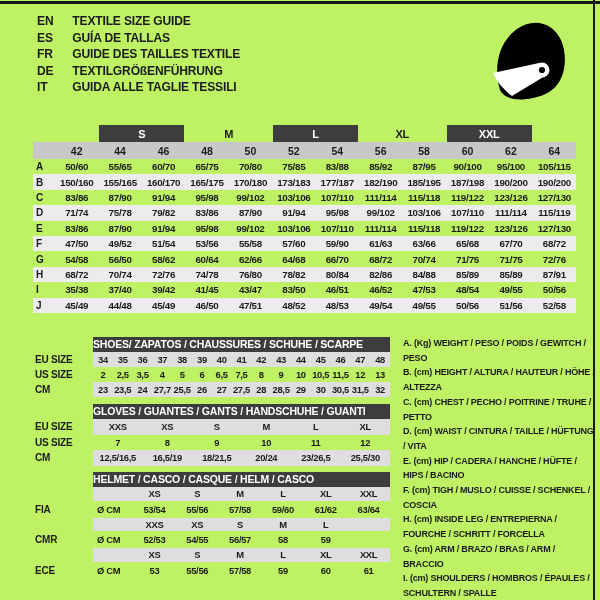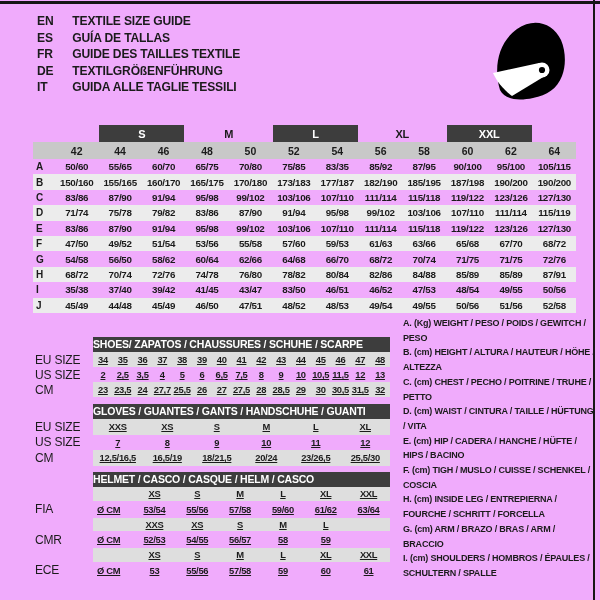--- a/index.html
+++ b/index.html
@@ -1,16 +1,16 @@
 <!DOCTYPE html>
 <html><head>
 <meta charset="utf-8">
 <style>
   html,body{margin:0;padding:0;background:#fff;}
-  .page{position:relative;width:600px;height:600px;background:#f0abfc;overflow:hidden;
+  .page{position:relative;width:600px;height:600px;background:#bef264;overflow:hidden;
         font-family:"Liberation Sans",sans-serif;color:#1b1b1b;}
   .frame-top{position:absolute;left:0;top:1px;width:600px;height:3px;background:#161616;}
   .frame-right{position:absolute;left:593px;top:0;width:2px;height:600px;background:#161616;}
 
   
   .lang-block{position:absolute;left:37px;top:13px;transform:scaleX(.93);transform-origin:0 0;}
   .lang-row{display:flex;font-weight:700;font-size:13px;line-height:16.5px;letter-spacing:-.2px;}
   .lang-code{width:38px;}
 
   
@@ -24,38 +24,38 @@
   .sizes-row{display:flex;height:17px;background:#c8c8c8;align-items:center;font-weight:700;font-size:10.5px;}
   .sizes-row .spacer{width:22px;}
   .sizes-row .cell{flex:1;text-align:center;}
   .trow{display:flex;height:15.4px;align-items:center;font-size:9.8px;letter-spacing:-.3px;}
   .trow.alt{background:#ececec;}
   .trow .letter{width:22px;font-weight:700;padding-left:3px;box-sizing:border-box;font-size:10px;letter-spacing:0;}
   .trow .cell{flex:1;text-align:center;font-weight:700;}
 
   
   .lt{position:absolute;left:35px;display:flex;}
-  .lt-left{width:58px;font-weight:400;font-size:12px;letter-spacing:-.2px;}
+  .lt-left{width:58px;font-weight:700;font-size:10px;letter-spacing:-.2px;}
   .lt-right{width:297px;}
   .lt-title{background:#3d3d3d;color:#fff;font-weight:700;font-size:10.5px;height:15px;line-height:15px;
             padding-left:0;letter-spacing:-.2px;white-space:nowrap;box-sizing:border-box;}
   .lt-spacer{height:15px;}
   .lt-label{display:flex;align-items:center;}
-  .lt-row{display:flex;align-items:center;font-size:9.4px;font-weight:700;letter-spacing:-.3px;text-decoration:underline;}
+  .lt-row{display:flex;align-items:center;font-size:9.4px;font-weight:700;letter-spacing:-.3px;}
   .lt-row.shaded{background:#dedede;}
   .lt-cell{flex:1;text-align:center;}
   .lt-unit{width:40px;text-align:left;padding-left:4px;box-sizing:border-box;}
   .shoes .lt-row,.shoes .lt-label{height:15px;}
   .gloves .lt-row,.gloves .lt-label{height:15.5px;}
   .helm .lt-row,.helm .lt-label{height:17px;}
   .helm .lt-row.shaded,.helm .lt-label.shaded{height:13.5px;}
   .shoes{top:337px;} .gloves{top:404px;} .helm{top:472px;}
 
   
-  .legend{position:absolute;left:403px;top:316px;width:192px;font-size:9px;font-weight:700;
+  .legend{position:absolute;left:403px;top:336px;width:192px;font-size:9px;font-weight:700;
           line-height:14.7px;letter-spacing:-.2px;}
   .legend-item{display:block;}
 </style>
 </head>
 <body>
 
 <div class="page">
   <div class="frame-top"></div>
   <div class="frame-right"></div>
 
@@ -118,21 +118,21 @@
       </div>
     <div id="tbody">
         <div class="trow">
           <div class="letter">A</div>
           <div class="cell">50/60</div>
           <div class="cell">55/65</div>
           <div class="cell">60/70</div>
           <div class="cell">65/75</div>
           <div class="cell">70/80</div>
           <div class="cell">75/85</div>
-          <div class="cell">83/35</div>
+          <div class="cell">83/88</div>
           <div class="cell">85/92</div>
           <div class="cell">87/95</div>
           <div class="cell">90/100</div>
           <div class="cell">95/100</div>
           <div class="cell">105/115</div>
         </div>
         <div class="trow alt">
           <div class="letter">B</div>
           <div class="cell">150/160</div>
           <div class="cell">155/165</div>
@@ -193,21 +193,21 @@
           <div class="cell">127/130</div>
         </div>
         <div class="trow alt">
           <div class="letter">F</div>
           <div class="cell">47/50</div>
           <div class="cell">49/52</div>
           <div class="cell">51/54</div>
           <div class="cell">53/56</div>
           <div class="cell">55/58</div>
           <div class="cell">57/60</div>
-          <div class="cell">59/53</div>
+          <div class="cell">59/90</div>
           <div class="cell">61/63</div>
           <div class="cell">63/66</div>
           <div class="cell">65/68</div>
           <div class="cell">67/70</div>
           <div class="cell">68/72</div>
         </div>
         <div class="trow">
           <div class="letter">G</div>
           <div class="cell">54/58</div>
           <div class="cell">56/50</div>

